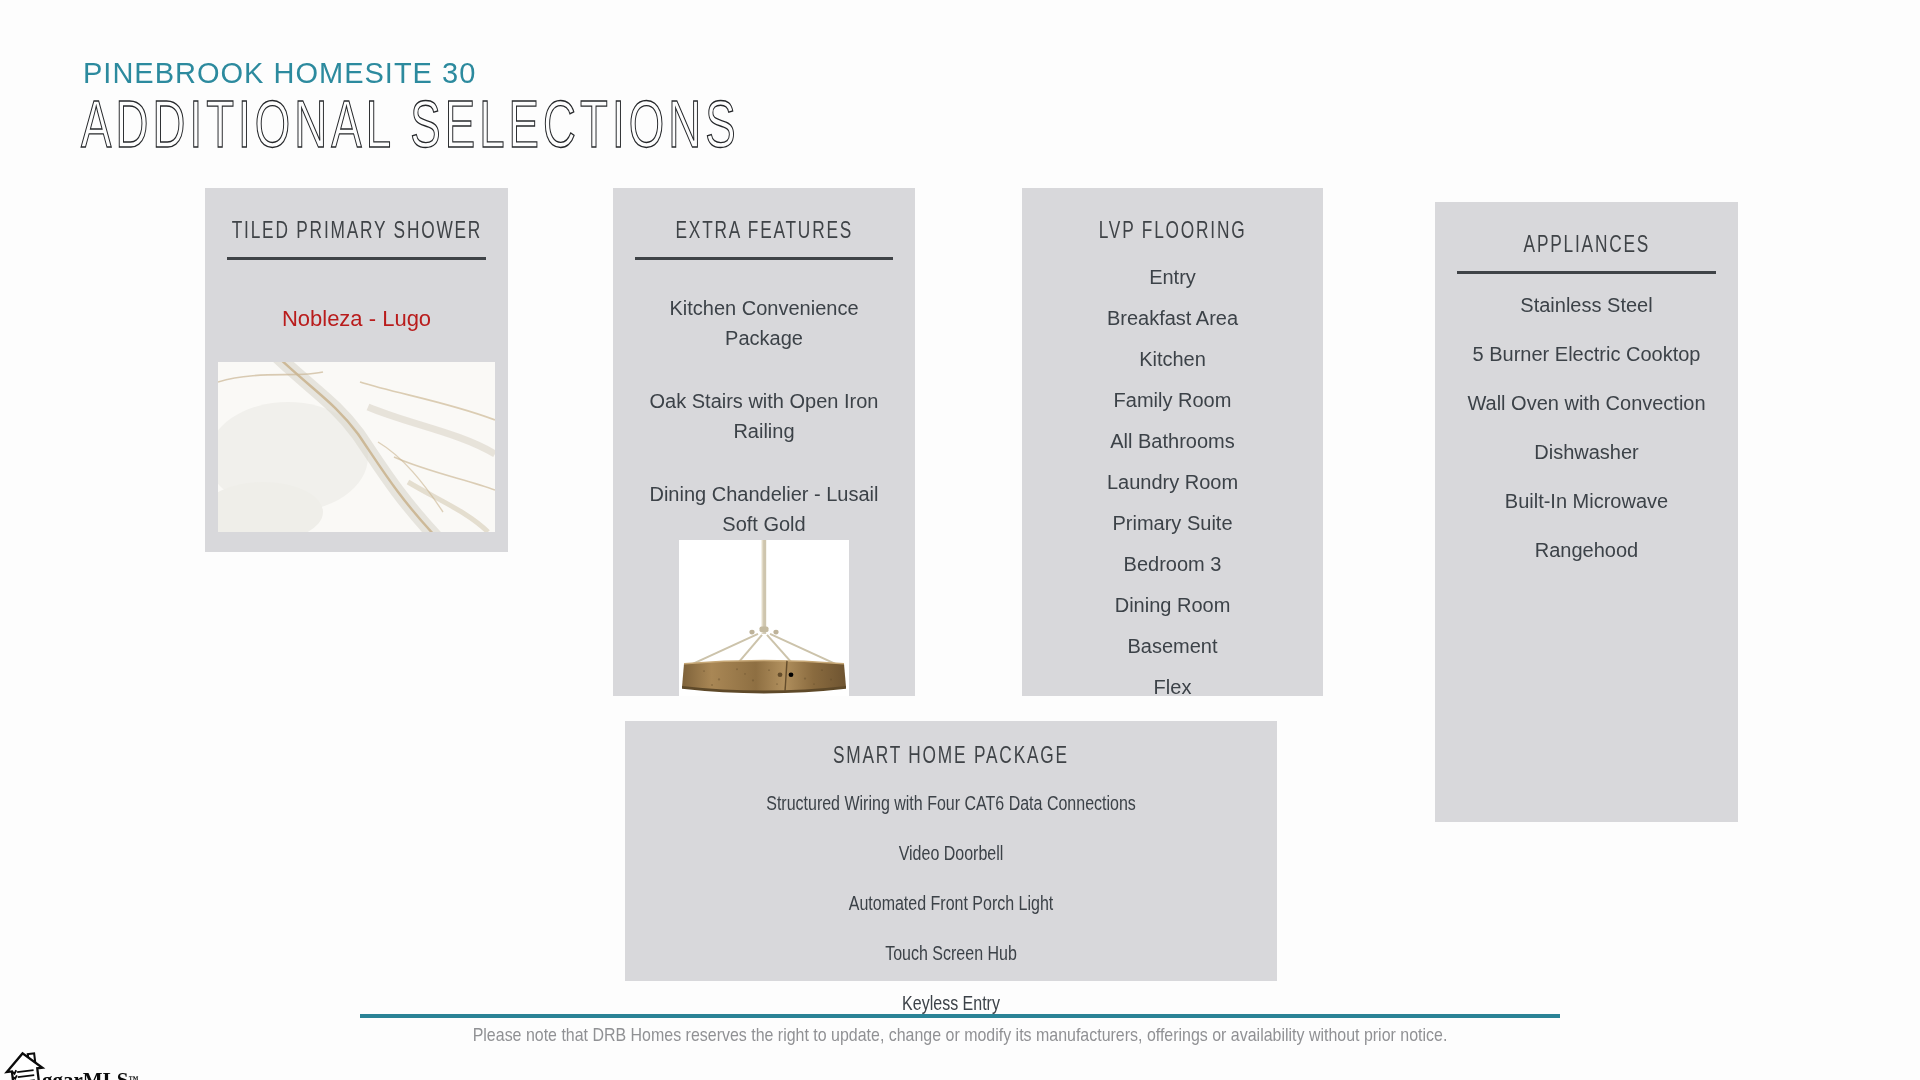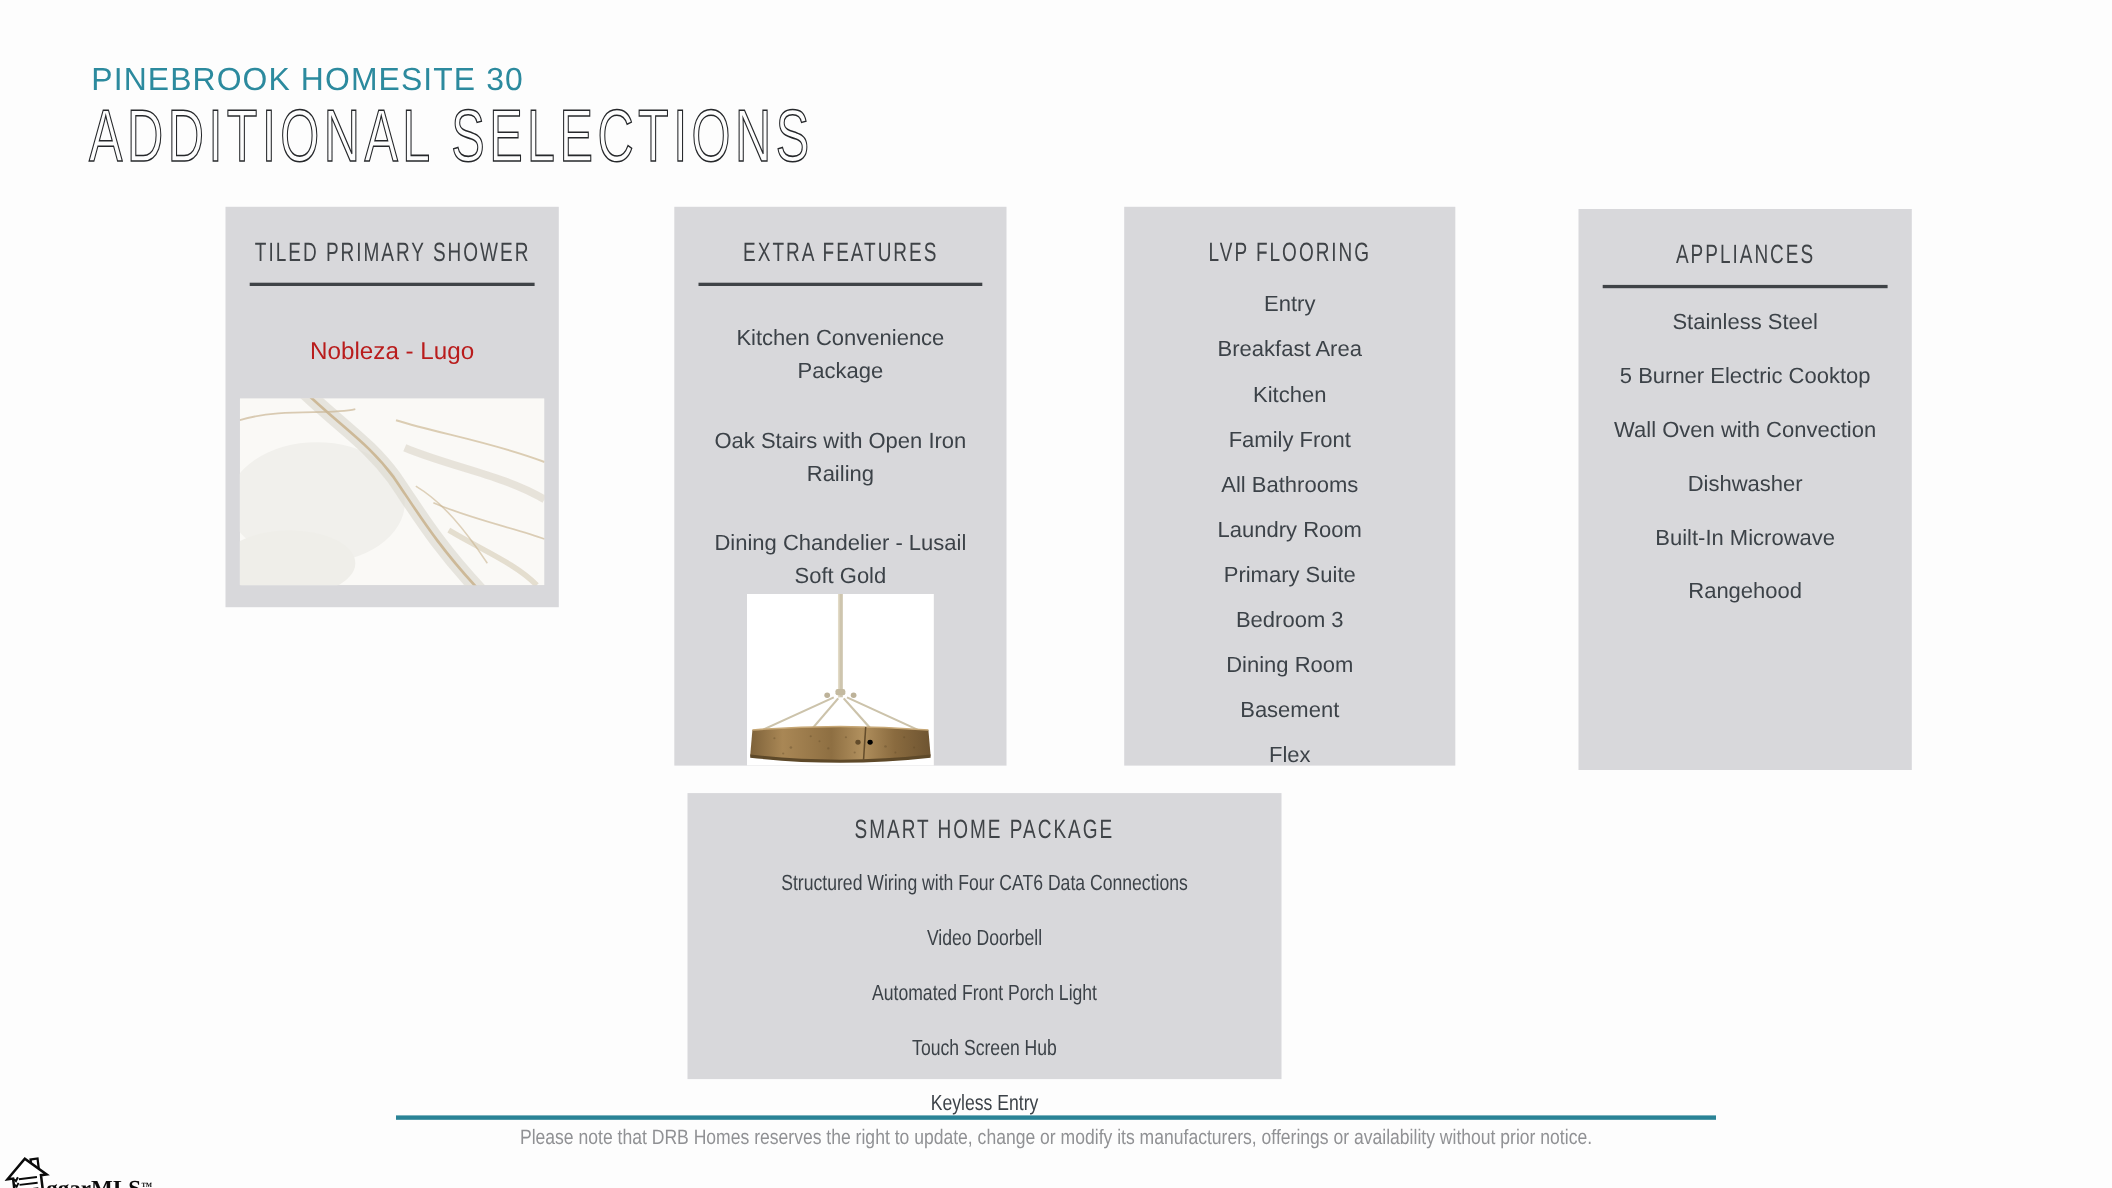--- a/index.html
+++ b/index.html
@@ -28,22 +28,22 @@
   }
 
   
   .card{
     position:absolute;background:#D8D8DB;
     display:flex;flex-direction:column;align-items:center;
   }
   #card-shower   {left:205px; top:188px; width:303px; height:364px;}
   #card-extra    {left:613px; top:188px; width:302px; height:508px;}
   #card-lvp      {left:1022px;top:188px; width:301px; height:508px;}
-  #card-appl     {left:1435px;top:190px; width:303px; height:510px;}
-  #card-smart    {left:625px; top:721px; width:540px; height:260px;}
+  #card-appl     {left:1435px;top:202px; width:303px; height:620px;}
+  #card-smart    {left:625px; top:721px; width:652px; height:260px;}
 
   .card-header{
     margin-top:27px;font-size:24px;line-height:30px;letter-spacing:2.5px;
     color:#3F4347;transform:scaleX(0.72);transform-origin:center;
     white-space:nowrap;text-align:center;
   }
   .card-rule{
     height:3px;background:#3F4347;border:none;margin:12px 0 0 0;
     align-self:stretch;margin-left:22px;margin-right:22px;
   }
@@ -177,21 +177,21 @@
     </svg>
   </div>
 
   <div class="card" id="card-lvp">
     <div class="card-header">LVP FLOORING</div>
     <hr class="card-rule">
     <div class="list">
       <div class="item">Entry</div>
       <div class="item">Breakfast Area</div>
       <div class="item">Kitchen</div>
-      <div class="item">Family Front</div>
+      <div class="item">Family Room</div>
       <div class="item">All Bathrooms</div>
       <div class="item">Laundry Room</div>
       <div class="item">Primary Suite</div>
       <div class="item">Bedroom 3</div>
       <div class="item">Dining Room</div>
       <div class="item">Basement</div>
       <div class="item">Flex</div>
     </div>
   </div>
 

